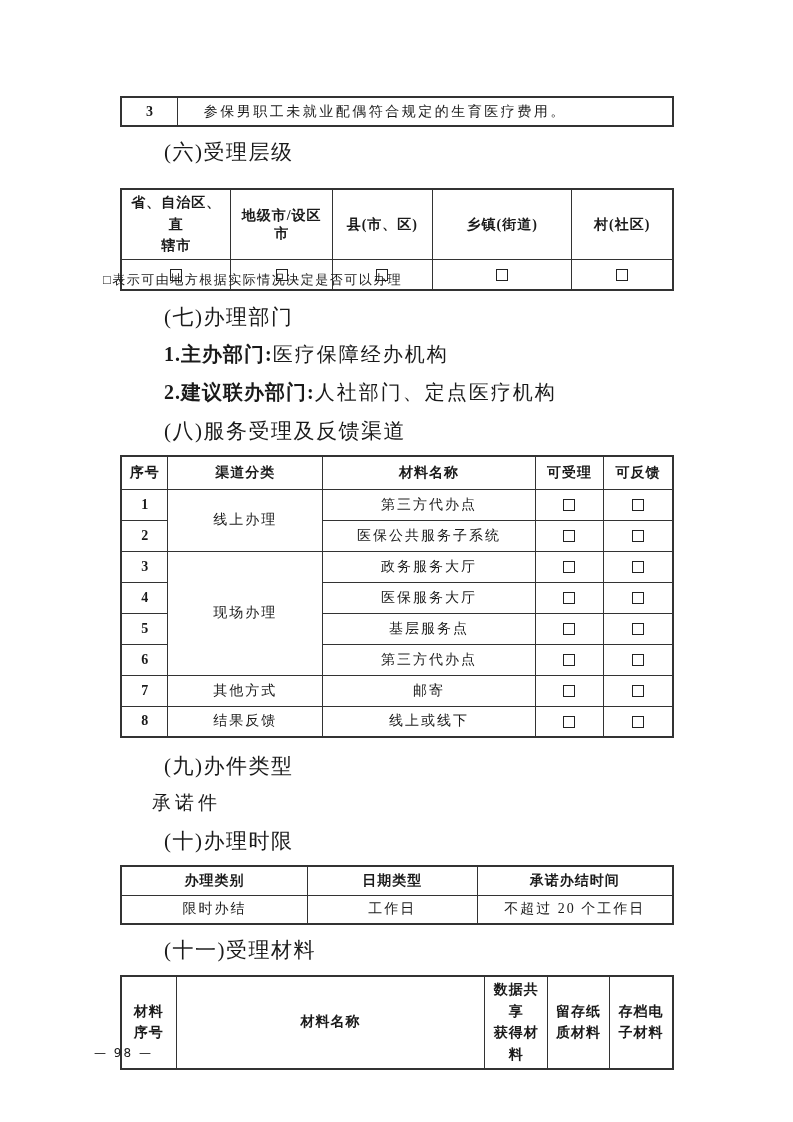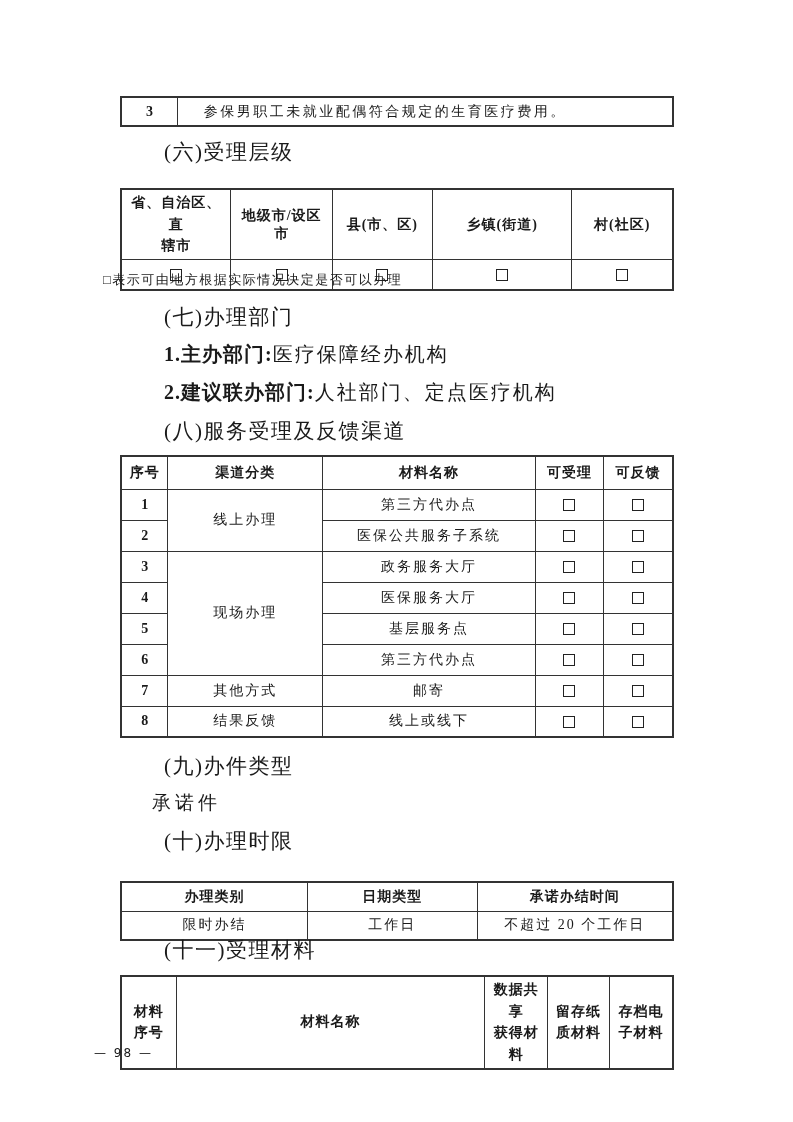--- a/index.html
+++ b/index.html
@@ -168,21 +168,21 @@
       </tr>
     </tbody>
       </table>
   </div>
 
   <div class="abs heading" style="left:164px; top:752px;">(九)办件类型</div>
   <div class="abs plain" style="left:152px; top:790px;">承诺件</div>
 
   <div class="abs heading" style="left:164px; top:827px;">(十)办理时限</div>
 
-  <div class="tbl" style="top:865px;margin-top:16px;">
+  <div class="tbl" style="top:865px;">
     <table class="tt">
       <colgroup>
           <col style="width:33.8%">
           <col style="width:30.7%">
           <col style="width:35.5%">
         </colgroup>
       <tbody>
           <tr>
         <td class="hd">办理类别</td>
         <td class="hd">日期类型</td>

